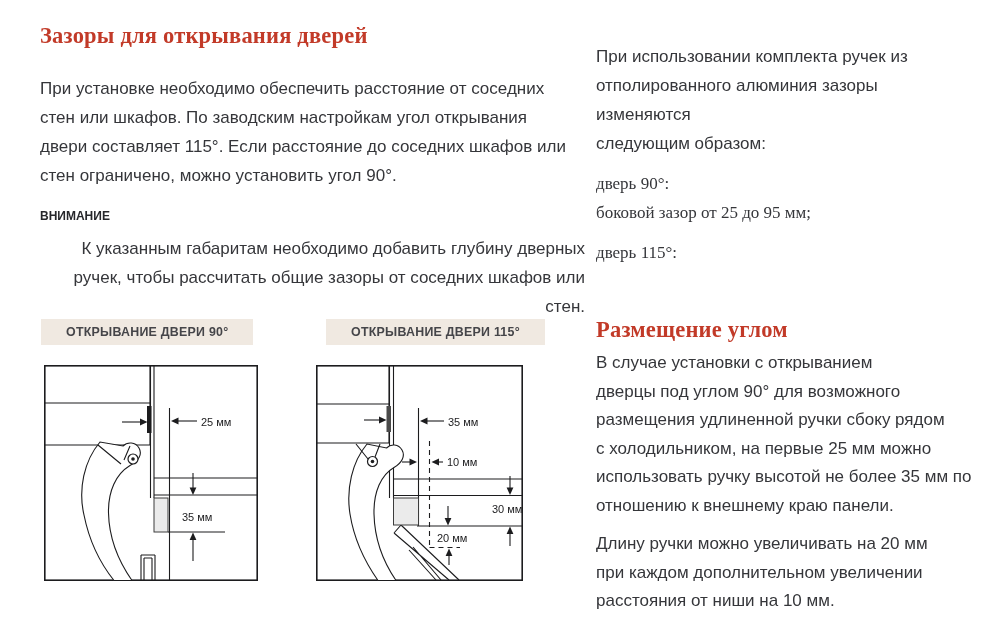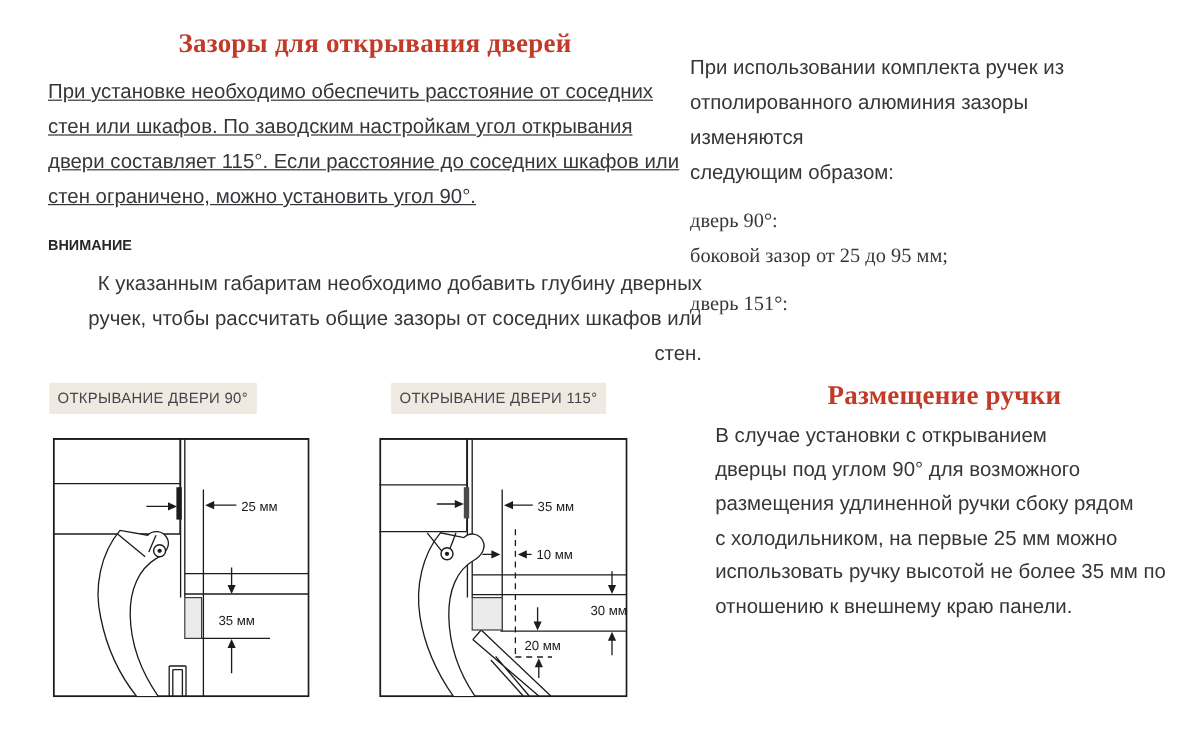--- a/index.html
+++ b/index.html
@@ -2,38 +2,38 @@
 <html><head>
 <meta charset="utf-8">
 <style>
   html,body{margin:0;padding:0;background:#ffffff;}
   .page{
     position:relative;width:981px;height:622px;background:#ffffff;overflow:hidden;
     font-family:"Liberation Sans", sans-serif;color:#35363a;
   }
   .serif-heading{
     font-family:"Liberation Serif", serif;font-weight:bold;color:#c23a28;
-    font-size:22.5px;line-height:28px;margin:0;letter-spacing:.2px;text-align:center;
+    font-size:22.5px;line-height:28px;margin:0;letter-spacing:.2px;
   }
   .body-text{
     font-size:17px;line-height:29px;white-space:pre-line;margin:0;color:#35363a;
   }
   .col-left{position:absolute;left:40px;top:22px;width:545px;}
-  .col-left .intro{margin-top:12px;text-decoration:underline;}
+  .col-left .intro{margin-top:24px;}
   .attention-title{font-size:12px;font-weight:bold;color:#26272b;line-height:22px;margin:15px 0 0 0;}
   .col-left .attention-text{margin-top:7px;text-align:right;}
-  .col-right-top{position:absolute;left:575px;top:42px;width:380px;}
+  .col-right-top{position:absolute;left:596px;top:42px;width:380px;}
   .door-pair{margin-top:11px;font-family:Liberation Serif, serif;}
   .col-right-bottom{position:absolute;left:596px;top:316px;width:382px;}
   .col-right-bottom .placement-text{margin-top:5px;line-height:28.5px;}
   .col-right-bottom .handle-length-text{margin-top:10px;line-height:28.5px;}
   .badge{
     position:absolute;top:319px;height:26px;display:flex;align-items:center;
-    background:#f0e9e1;color:#454549;font-size:12.4px;font-weight:normal;
-    letter-spacing:.25px;padding:0 7px;white-space:nowrap;
+    background:#f0e9e1;color:#454549;font-size:12.4px;font-weight:bold;
+    letter-spacing:.25px;padding:0 25px;white-space:nowrap;
   }
   .badge-90{left:41px;}
   .badge-115{left:326px;}
   .diag{position:absolute;top:365px;}
   .diag-90{left:44px;}
   .diag-115{left:316px;}
   svg text{font-family:"Liberation Sans", sans-serif;font-size:11px;fill:#1c1c1e;}
 </style>
 </head>
 <body>
@@ -54,32 +54,35 @@
 
   <div class="col-right-top">
     <p class="body-text">При использовании комплекта ручек из
 отполированного алюминия зазоры изменяются
 следующим образом:</p>
     <div class="door-pair">
       <p class="body-text">дверь 90°:</p>
       <p class="body-text">боковой зазор от 25 до 95 мм;</p>
     </div>
     <div class="door-pair">
-      <p class="body-text">дверь 151°:</p>
+      <p class="body-text">дверь 115°:</p>
     </div>
   </div>
 
   <div class="col-right-bottom">
-    <h2 class="serif-heading">Размещение ручки</h2>
+    <h2 class="serif-heading">Размещение углом</h2>
     <p class="body-text placement-text">В случае установки с открыванием
 дверцы под углом 90° для возможного
 размещения удлиненной ручки сбоку рядом
 с холодильником, на первые 25 мм можно
 использовать ручку высотой не более 35 мм по
 отношению к внешнему краю панели.</p>
+    <p class="body-text handle-length-text">Длину ручки можно увеличивать на 20 мм
+при каждом дополнительном увеличении
+расстояния от ниши на 10 мм.</p>
   </div>
 
   <div class="badge badge-90">ОТКРЫВАНИЕ ДВЕРИ 90°</div>
   <div class="badge badge-115">ОТКРЫВАНИЕ ДВЕРИ 115°</div>
 
   <svg class="diag diag-90" width="214" height="216" viewBox="0 0 214 216">
     <g stroke="#1c1c1e" fill="none" stroke-width="1.1">
       <rect x="0.8" y="0.8" width="212.4" height="214.4" stroke-width="1.6"></rect>
       <path d="M0,38 H106 M0,80 H106 M106,0 V80"></path>
       <path d="M106.5,0 V133 M110,0 V133"></path>

